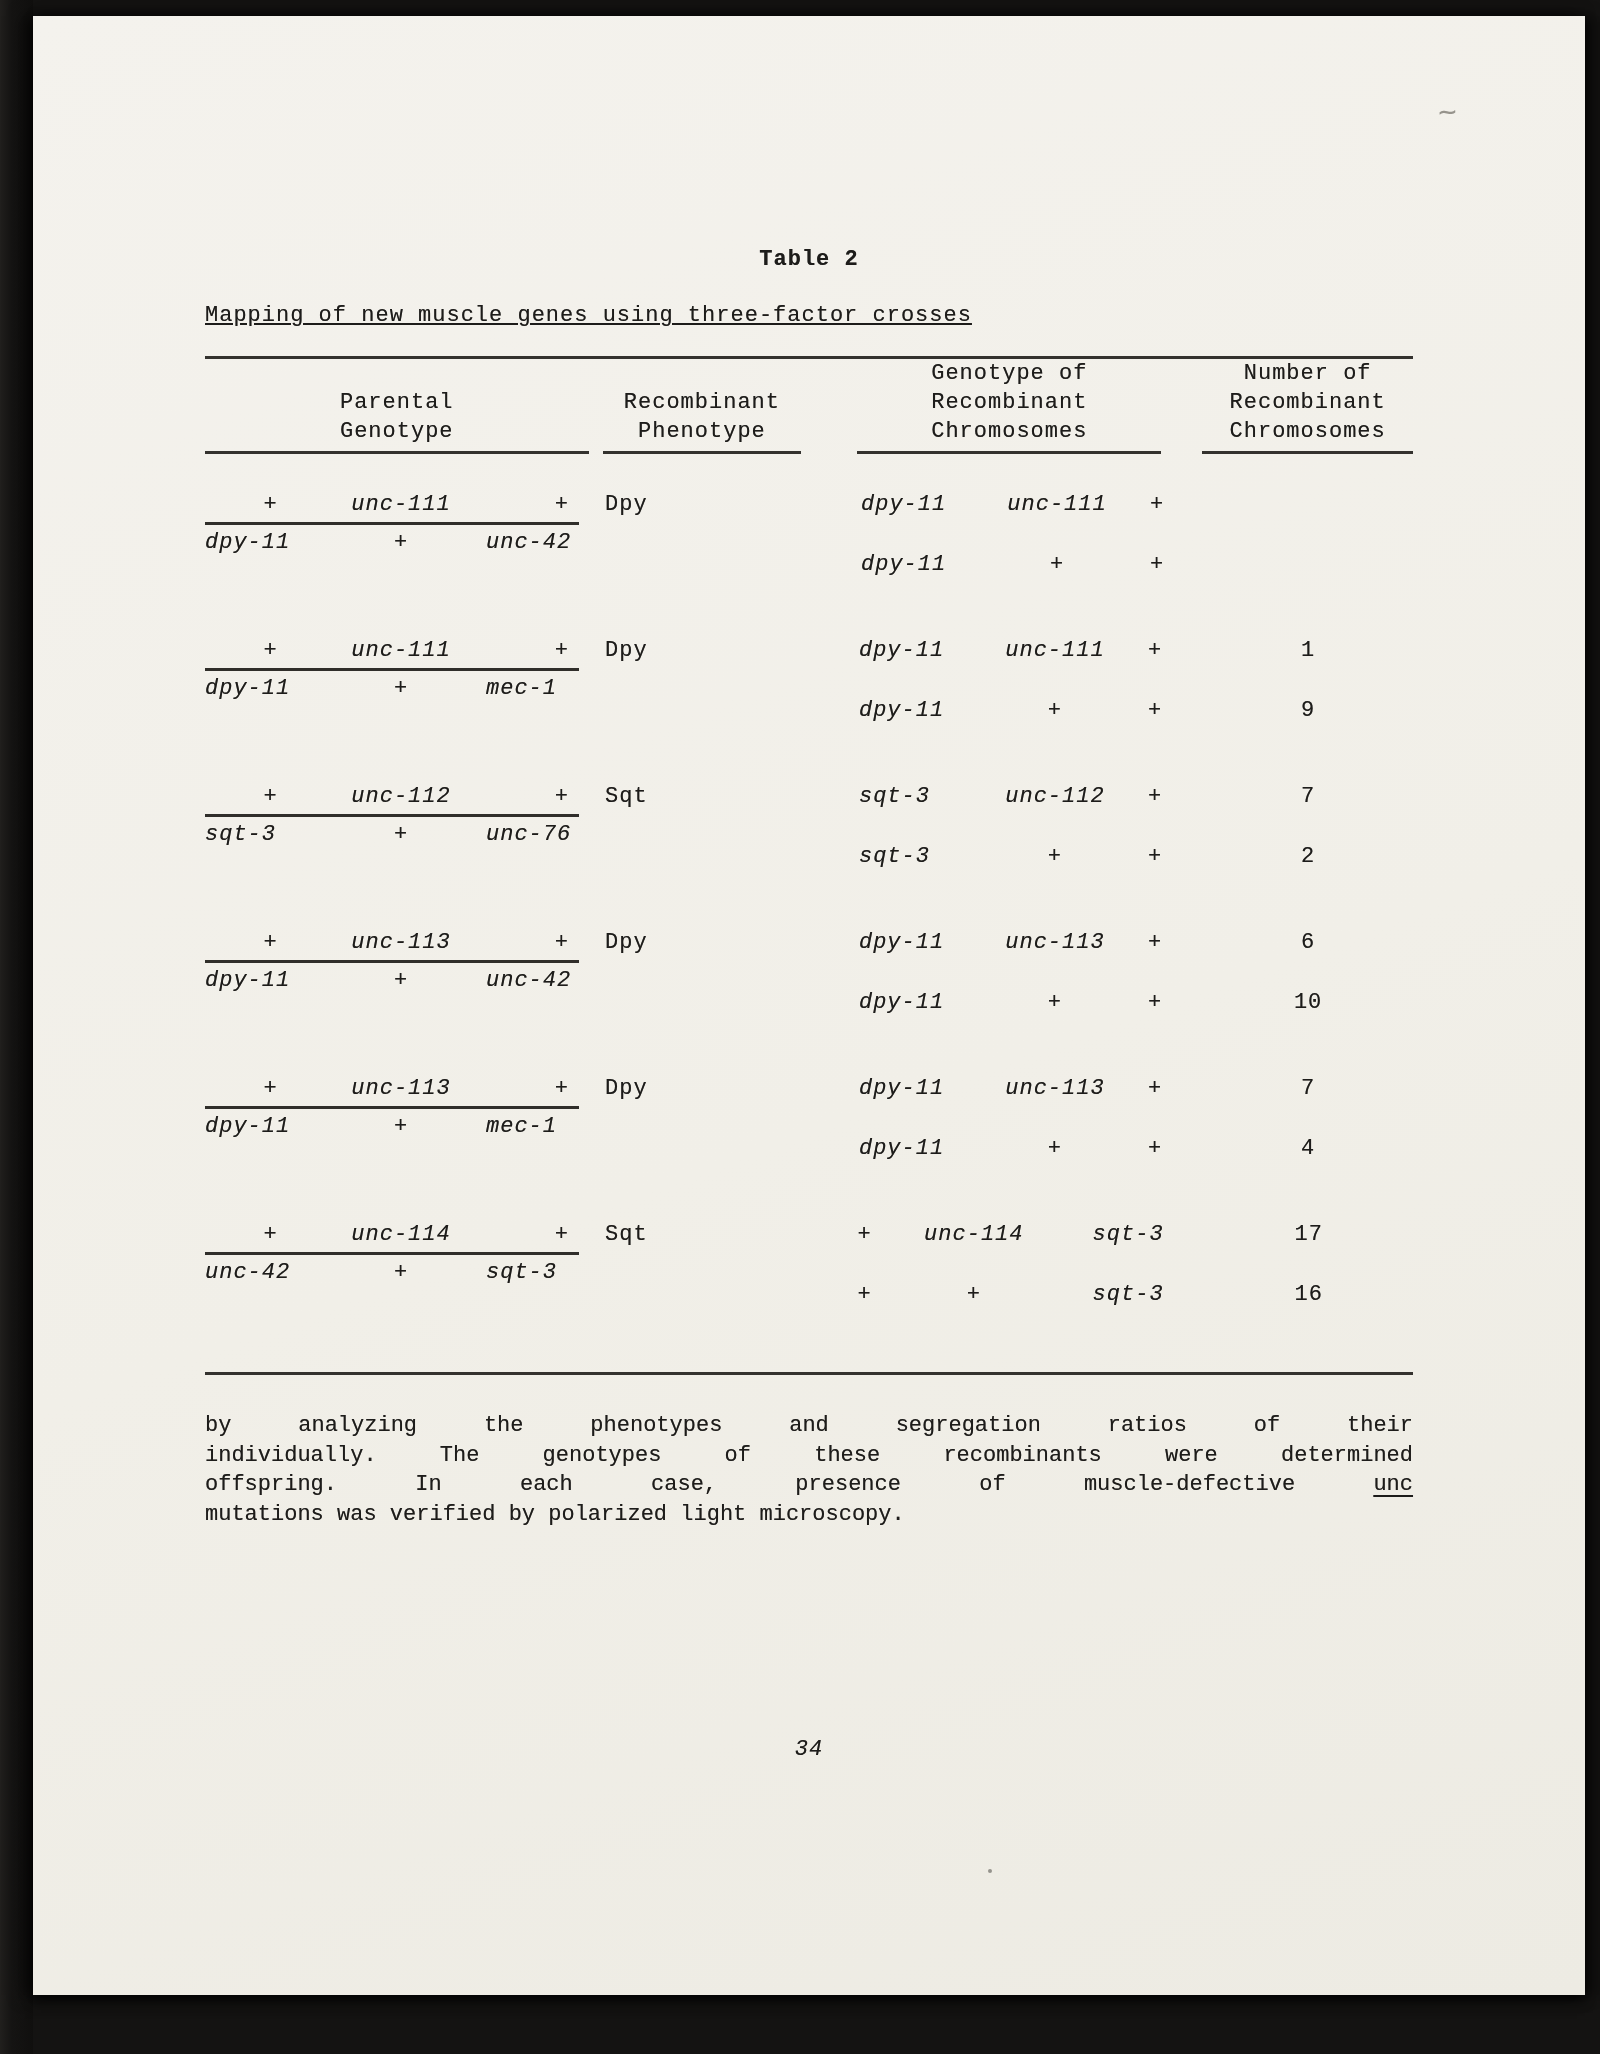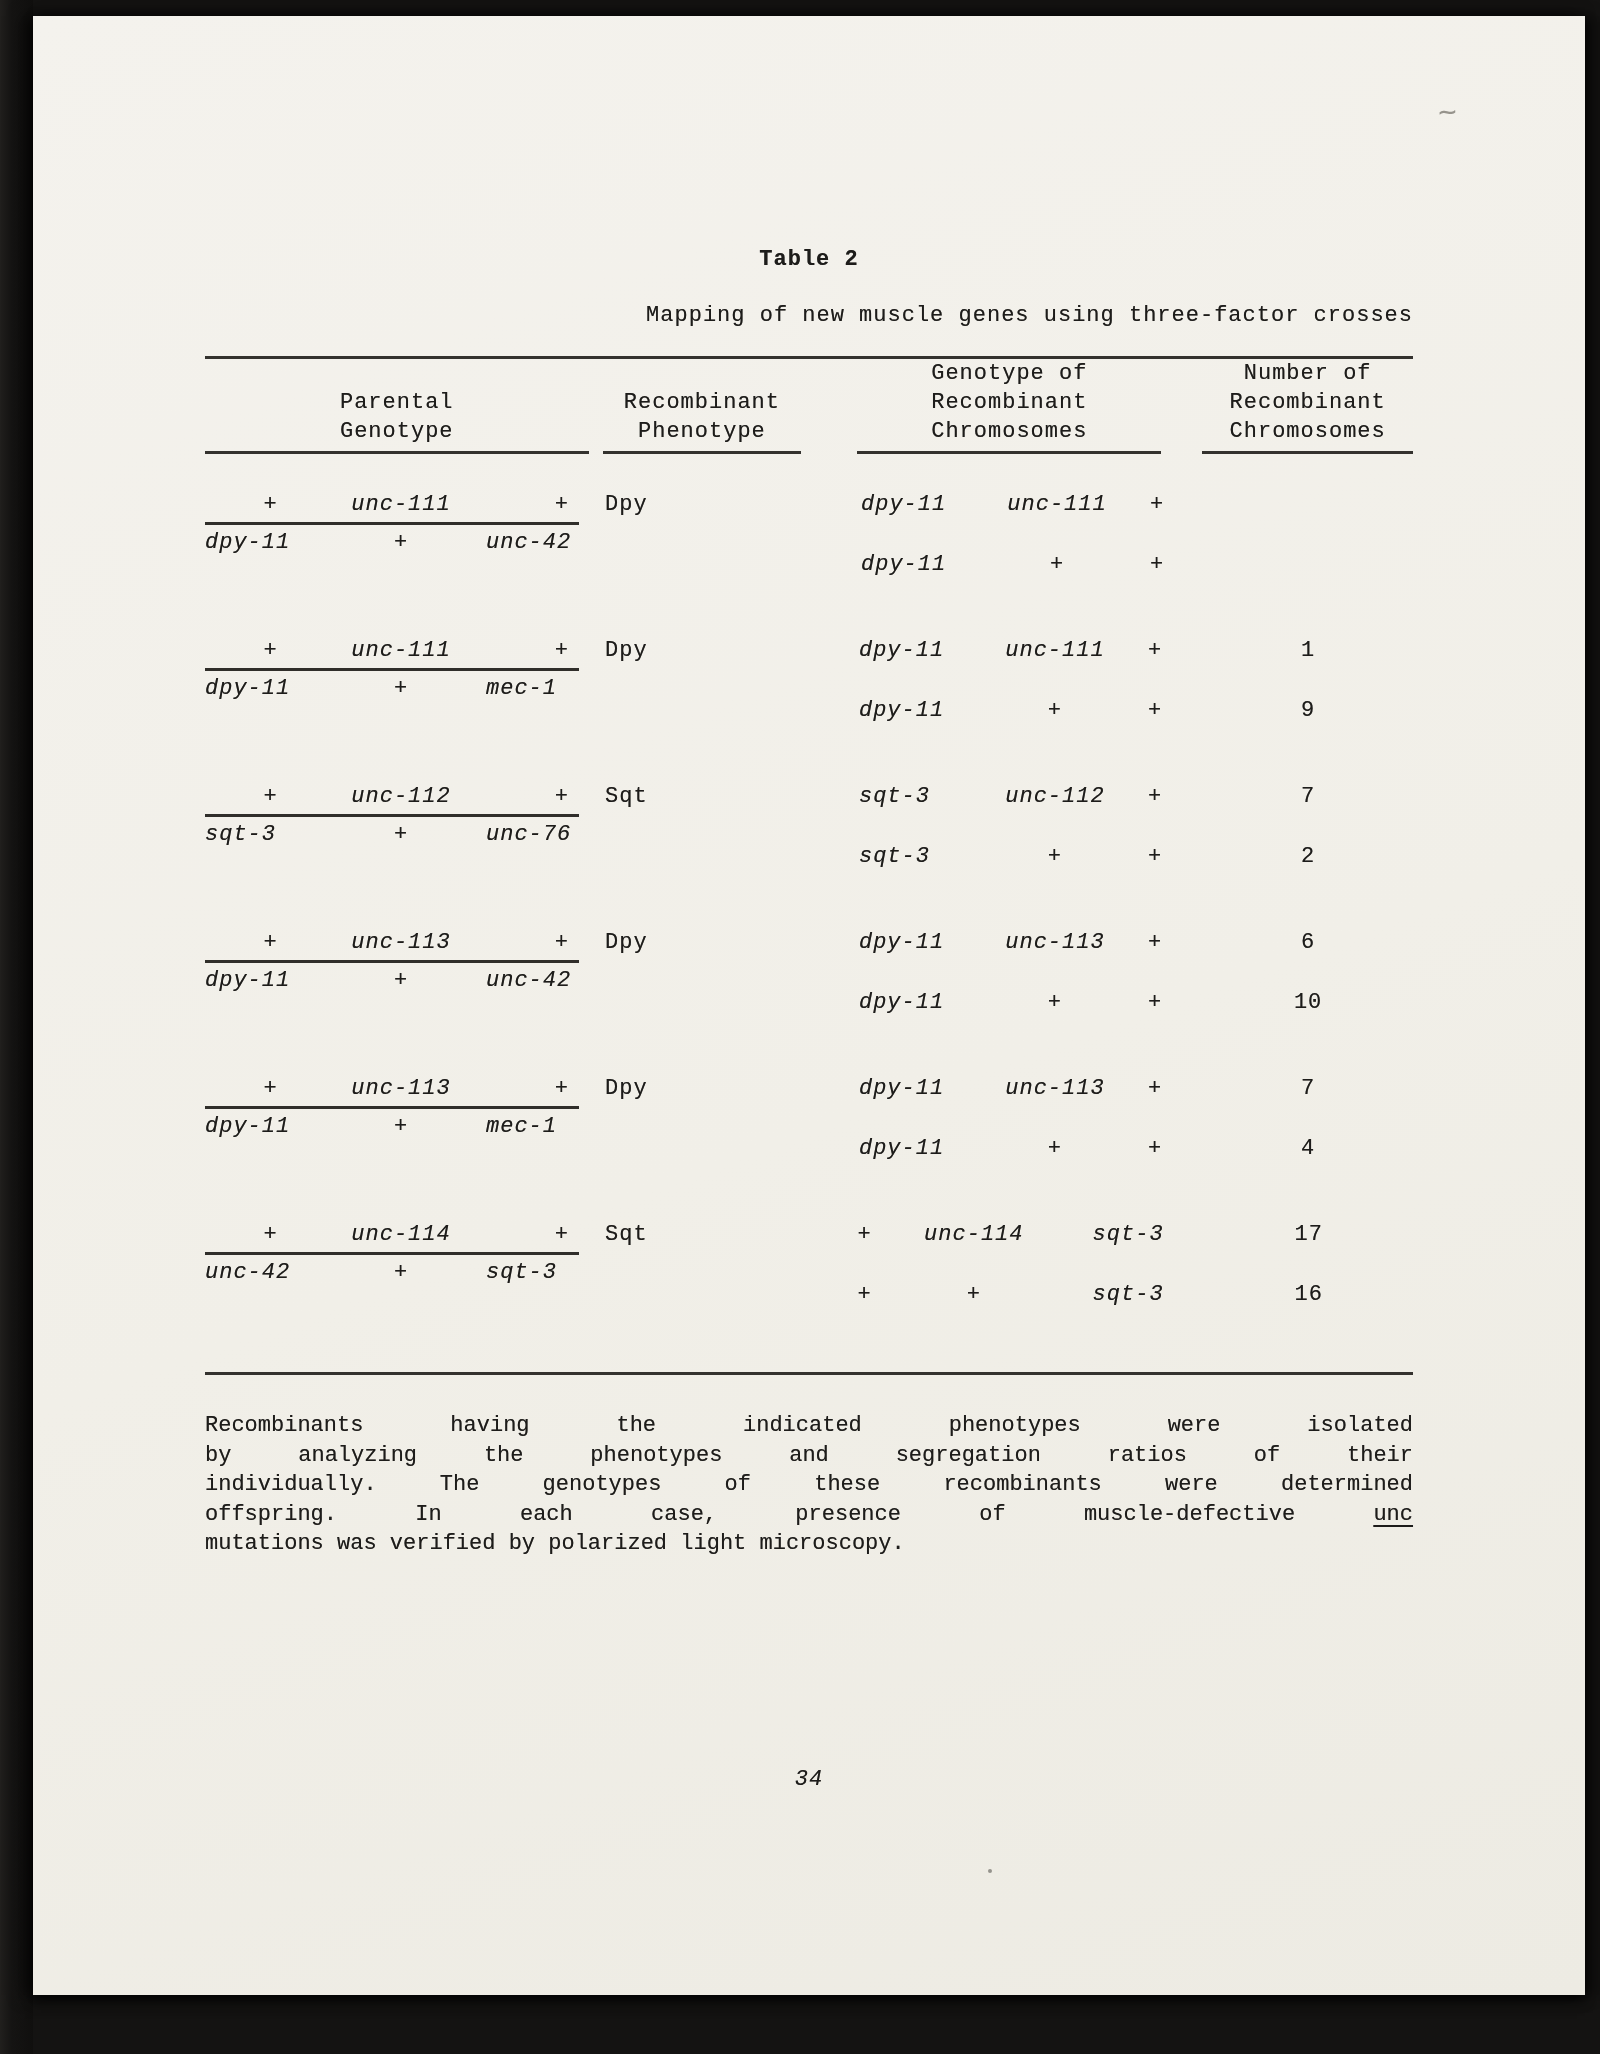--- a/index.html
+++ b/index.html
@@ -22,21 +22,21 @@
     background:linear-gradient(160deg,#f4f2ed 0%,#f1efe8 55%,#edebe3 100%);
     box-shadow:-8px 0 16px rgba(0,0,0,.6), 8px 0 12px rgba(0,0,0,.5), 0 6px 10px rgba(0,0,0,.6);
   }
   .content {
     margin-left:172px; width:1208px;
     padding-top:228px;
     color:#1d1c1a; font-size:22px;
     text-shadow:0 0 .5px rgba(30,28,25,.55);
   }
   .title { text-align:center; font-weight:bold; line-height:32px; margin:0 0 24px 0; letter-spacing:1px; }
-  .subtitle { text-align:right; line-height:32px; margin:0 0 24px 0; letter-spacing:1px; }
+  .subtitle { text-align:left; line-height:32px; margin:0 0 24px 0; letter-spacing:1px;text-decoration:underline; }
   .rule { border:none; border-top:3px solid #34322e; margin:0; height:0; }
 
   .thead { display:flex; align-items:flex-end; line-height:29px; letter-spacing:1px; text-align:center; white-space:nowrap; }
   .th { border-bottom:3px solid #34322e; padding-bottom:5px; }
   .th-parental { width:386px; }
   .th-pheno { width:200px; margin-left:14px; }
   .th-geno { width:306px; margin-left:56px; }
   .th-num { width:212px; margin-left:41px; }
 
   .rows { margin-top:36px; }
@@ -313,21 +313,20 @@
         <div class="col-count">
           <div class="count">17</div>
           <div class="count line2">16</div>
         </div>
       </div>
 
       <hr class="rule rule2">
     </div>
 
     <div class="footnote">
-      <div class="fn-line">Recombinants having the indicated phenotypes were isolated</div>
       <div class="fn-line">by analyzing the phenotypes and segregation ratios of their</div>
       <div class="fn-line">individually.  The genotypes of these recombinants were determined</div>
       <div class="fn-line"><span>offspring.  In each case, presence of muscle-defective</span> <span class="u">unc</span></div>
       <div class="fn-line last">mutations was verified by polarized light microscopy.</div>
     </div>
 
     <div class="page-num">34</div>
 
   </div>
 </div>

